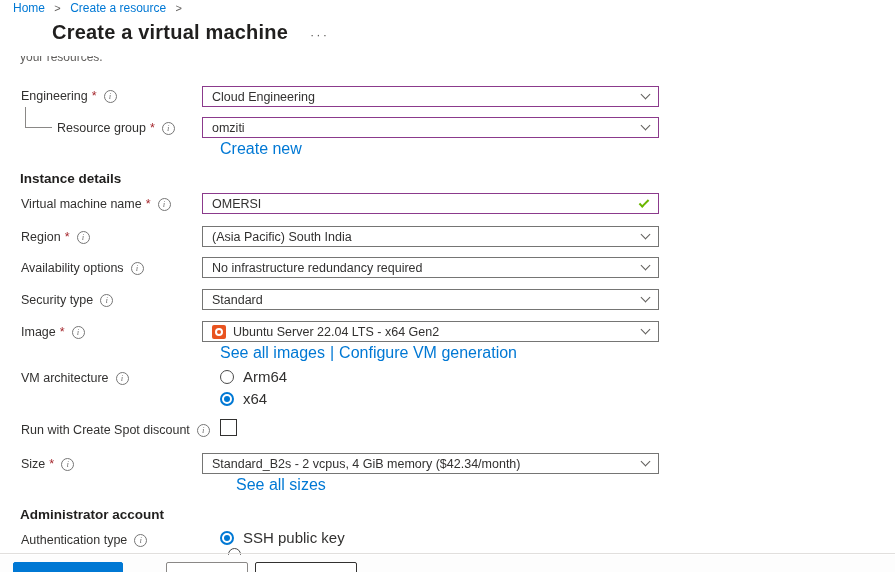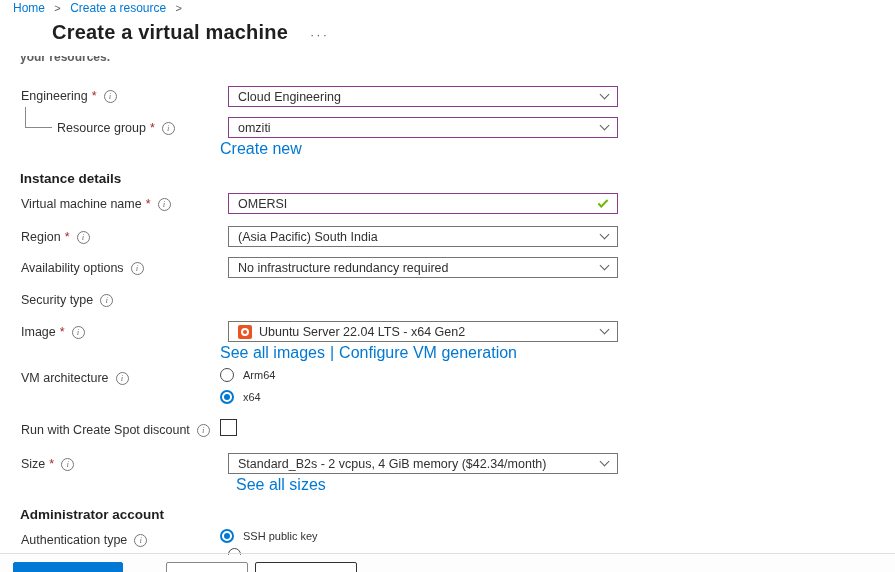--- a/index.html
+++ b/index.html
@@ -11,35 +11,35 @@
   .breadcrumb { position:absolute; top:1px; left:13px; font-size:12px; }
   .breadcrumb a { color:#0078d4; text-decoration:none; cursor:pointer; }
   .breadcrumb .sep { color:#605e5c; margin:0 6px; font-size:11px; }
 
   
   .title-row { position:absolute; top:21px; left:13px; display:flex; align-items:center;margin-left:39px; }
   h1.title { font-size:20px; font-weight:700; color:#201f1e; letter-spacing:0.2px; }
   .more-dots { margin-left:22px; color:#605e5c; font-size:13px; letter-spacing:2px; cursor:pointer; margin-top:4px; }
 
   
-  .clipped { position:absolute; top:56px; left:20px; height:8px; overflow:hidden; font-size:12px; color:#605e5c;font-weight:bold; }
+  .clipped { position:absolute; top:56px; left:20px; height:8px; overflow:hidden; font-size:12px; color:#605e5c; }
   .clipped span { display:block; margin-top:-6px; }
 
   
   .lbl { position:absolute; left:21px; font-size:12.5px; color:#323130; display:flex; align-items:center; white-space:nowrap; }
   .lbl .req { color:#a4262c; margin-left:4px; }
   .info { display:inline-flex; align-items:center; justify-content:center; width:13px; height:13px;
           border:1px solid #767676; border-radius:50%; color:#767676; font-size:9px; line-height:1;
           margin-left:7px; font-style:italic; font-family:"Liberation Serif", serif; cursor:default; }
 
   
   .section-hdr { position:absolute; left:20px; font-size:13.5px; font-weight:700; color:#201f1e; }
 
   
-  .fld { position:absolute; left:228px; width:390px; height:21px; border:1px solid #757574; background:#fff;
+  .fld { position:absolute; left:202px; width:457px; height:21px; border:1px solid #757574; background:#fff;
          display:flex; align-items:center; padding:0 9px; font-size:12.5px; color:#323130; cursor:pointer; }
   .fld.purple { border-color:#8b3a8c; }
   .fld .val { flex:1; white-space:nowrap; overflow:hidden; }
   .chev { width:7px; height:7px; border-right:1.4px solid #605e5c; border-bottom:1.4px solid #605e5c;
           transform:rotate(45deg); margin-top:-4px; flex:none; }
   .check { width:10px; height:5px; border-left:2px solid #6bb700; border-bottom:2px solid #6bb700;
            transform:rotate(-45deg); margin-top:-3px; flex:none; }
 
   
   .connector { position:absolute; left:25px; top:107px; width:27px; height:21px;
@@ -53,21 +53,21 @@
   .ubuntu { width:14px; height:14px; background:#e95420; border-radius:2px; margin-right:7px; flex:none;
             display:flex; align-items:center; justify-content:center; }
   .ubuntu i { display:block; width:8px; height:8px; border:2px solid #fff; border-radius:50%; }
 
   
   .radio-row { position:absolute; left:220px; display:flex; align-items:center; cursor:pointer; }
   .radio { width:14px; height:14px; border:1px solid #4a4a4a; border-radius:50%; background:#fff; flex:none;
            display:flex; align-items:center; justify-content:center; }
   .radio.on { border:2px solid #0078d4; }
   .radio.on i { display:block; width:6px; height:6px; border-radius:50%; background:#0078d4; }
-  .radio-row .rlbl { margin-left:9px; font-size:11px; color:#323130; }
+  .radio-row .rlbl { margin-left:9px; font-size:15px; color:#323130; }
   .checkbox { position:absolute; left:220px; width:17px; height:17px; border:1px solid #323130; background:#fff; cursor:pointer; }
 
   .partial-radio { position:absolute; left:228px; top:548px; width:13px; height:13px;
                    border:1px solid #4a4a4a; border-radius:50%; background:#fff; }
 
   
   .divider { position:absolute; top:553px; left:0; width:895px; border-top:1px solid #e1dfdd; }
   .footer { position:absolute; top:555px; left:0; width:895px; height:17px; background:#fdfdfd; }
   .fbtn { position:absolute; top:562px; height:26px; border-radius:2px; cursor:pointer; }
   .fbtn.primary { left:13px; width:110px; background:#0078d4; border:1px solid #0078d4; }
@@ -146,20 +146,24 @@
   </div>
   <div class="fld" style="top:257px">
     <span class="val">No infrastructure redundancy required</span>
     <span class="chev"></span>
   </div>
 
   <div class="lbl" style="top:293px">
     <span>Security type</span>
     <span class="info">i</span>
   </div>
+  <div class="fld" style="top:289px">
+    <span class="val">Standard</span>
+    <span class="chev"></span>
+  </div>
 
   <div class="lbl" style="top:325px">
     <span>Image</span>
       <span class="req">*</span>
     <span class="info">i</span>
   </div>
   <div class="fld" style="top:321px">
     <span class="ubuntu">
         <i></i>
       </span>

